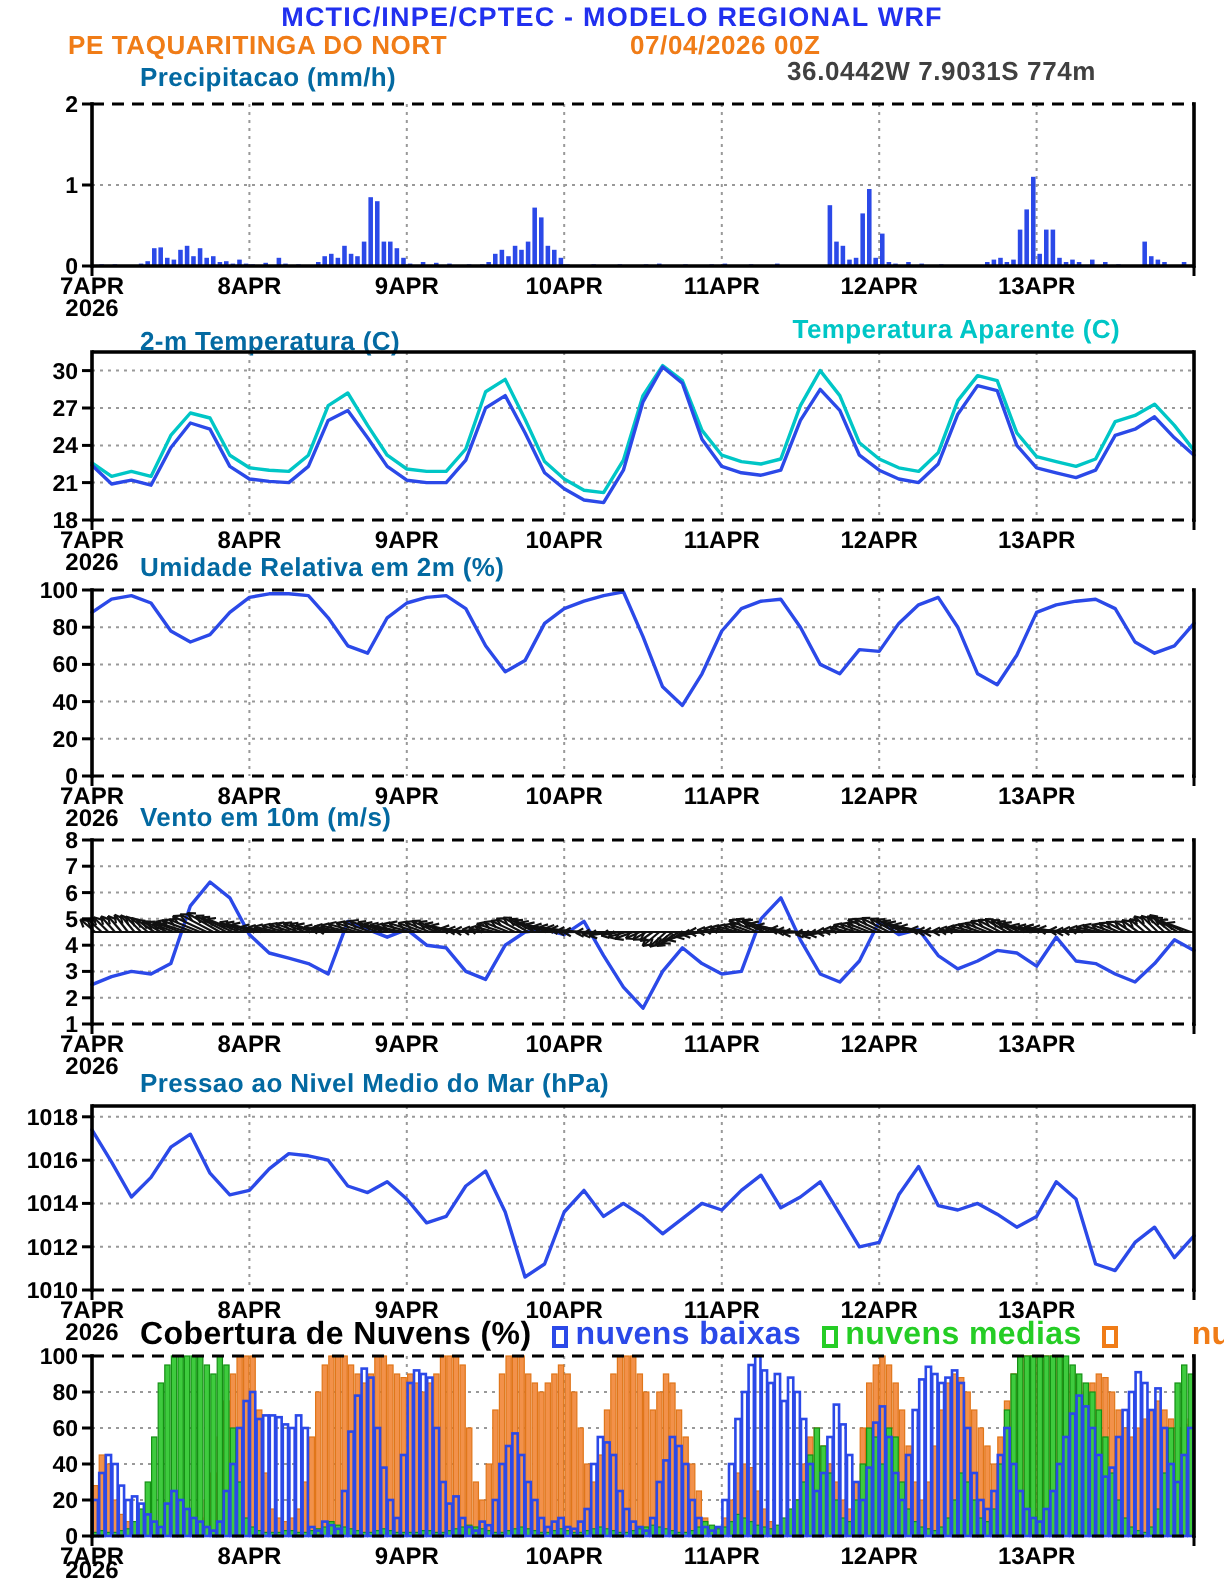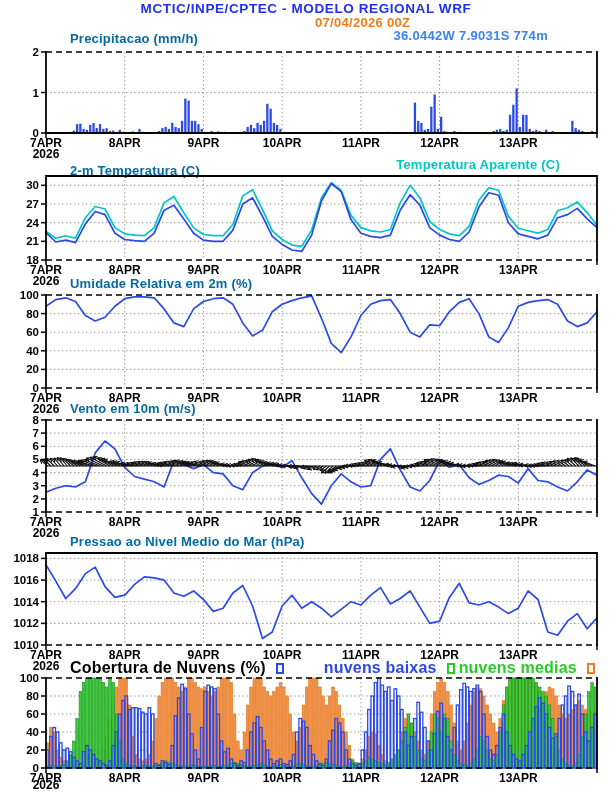--- a/index.html
+++ b/index.html
@@ -18,35 +18,36 @@
   .litem{display:inline-flex;align-items:center;gap:4px;}
   .lsq{display:inline-block;width:8px;height:11px;border:2px solid #000;background:#fff;box-sizing:border-box;}
   svg.canvas{position:absolute;left:0;top:0;}
   svg text{font-family:"Liberation Sans",sans-serif;}
 </style>
 </head>
 <body>
 
 <div class="page">
   <div class="h1" style="color: rgb(33, 48, 239);">MCTIC/INPE/CPTEC - MODELO REGIONAL WRF</div>
+  <div class="station" style="color: rgb(240, 124, 23);">PE TAQUARITINGA DO NORT</div>
   <div class="run" style="color: rgb(240, 124, 23); margin-left: 20px;">07/04/2026 00Z</div>
-  <div class="loc" style="color: #3b82f6;">36.0442W 7.9031S 774m</div>
+  <div class="loc" style="color: #404040;">36.0442W 7.9031S 774m</div>
 
   <div class="ptitle t0">Precipitacao (mm/h)</div>
   <div class="ptitle t1">2-m Temperatura (C)</div>
   <div class="t1r" style="color: rgb(0, 198, 198);">Temperatura Aparente (C)</div>
   <div class="ptitle t2">Umidade Relativa em 2m (%)</div>
   <div class="ptitle t3">Vento em 10m (m/s)</div>
   <div class="ptitle t4">Pressao ao Nivel Medio do Mar (hPa)</div>
 
   <div class="legendrow">
     <span>Cobertura de Nuvens (%)</span>
     <span class="litem">
       <span class="lsq" style="border-color: rgb(43, 73, 232);"></span>
-      <span style="color: rgb(43, 73, 232); margin-left: 36px;">nuvens baixas</span>
+      <span style="color: rgb(43, 73, 232);">nuvens baixas</span>
     </span>
     <span class="litem">
       <span class="lsq" style="border-color: rgb(37, 205, 37);"></span>
       <span style="color: rgb(37, 205, 37);">nuvens medias</span>
     </span>
     <span class="litem">
       <span class="lsq" style="border-color: rgb(240, 124, 23);"></span>
       <span style="color: rgb(240, 124, 23); margin-left: 33px;">nuvens altas</span>
     </span>
   </div>

